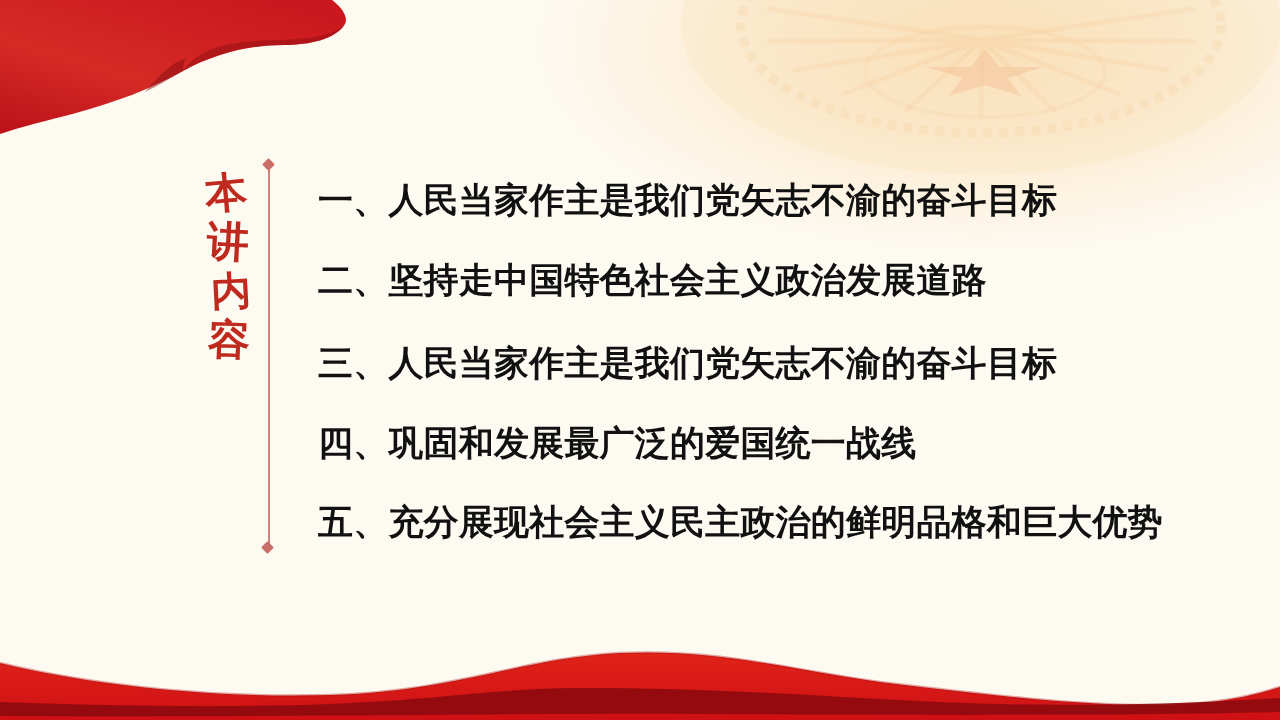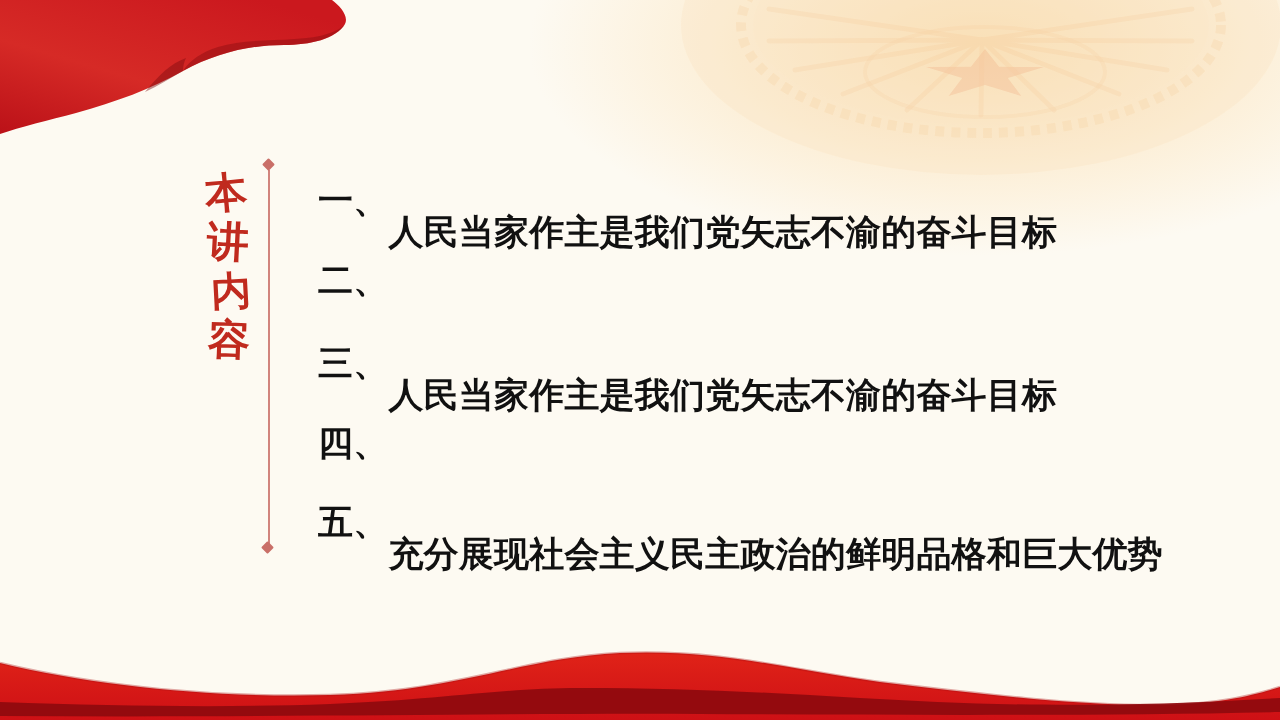--- a/index.html
+++ b/index.html
@@ -51,21 +51,21 @@
     position: absolute; display: flex; align-items: flex-start;
     font-size: 35px; line-height: 44px; font-weight: 700;
     color: var(--text-black, #111); letter-spacing: 0.2px; white-space: nowrap;
   }
   .toc-item:nth-child(1) { top: 178px; }
   .toc-item:nth-child(2) { top: 258px; }
   .toc-item:nth-child(3) { top: 341px; }
   .toc-item:nth-child(4) { top: 421px; }
   .toc-item:nth-child(5) { top: 500px; }
   .toc-num { flex: 0 0 auto; }
-  .toc-text { flex: 0 0 auto; margin-top: 32px; }
+  .toc-text { flex: 0 0 auto; }
 </style>
 </head>
 <body>
 
 <div id="stage">
 
   <svg id="emblem" class="layer" viewBox="640 0 640 320" aria-hidden="true">
     <ellipse cx="981" cy="25" rx="300" ry="150" fill="#f8d9ae" opacity="0.35"></ellipse>
     <ellipse cx="981" cy="25" rx="240" ry="108" fill="none" stroke="#f4cd9d" stroke-width="10" stroke-dasharray="9 7" opacity="0.55"></ellipse>
     <ellipse cx="981" cy="25" rx="228" ry="100" fill="#fae3c2" opacity="0.5"></ellipse>
@@ -112,27 +112,29 @@
   <div id="divider-line"></div>
   <div id="diamond-bottom" class="diamond"></div>
 
   <div id="toc">
     <div class="toc-item">
       <span class="toc-num">一、</span>
       <span class="toc-text">人民当家作主是我们党矢志不渝的奋斗目标</span>
     </div>
     <div class="toc-item">
       <span class="toc-num">二、</span>
+      <span class="toc-text">坚持走中国特色社会主义政治发展道路</span>
     </div>
     <div class="toc-item">
       <span class="toc-num">三、</span>
       <span class="toc-text">人民当家作主是我们党矢志不渝的奋斗目标</span>
     </div>
     <div class="toc-item">
       <span class="toc-num">四、</span>
+      <span class="toc-text">巩固和发展最广泛的爱国统一战线</span>
     </div>
     <div class="toc-item">
       <span class="toc-num">五、</span>
       <span class="toc-text">充分展现社会主义民主政治的鲜明品格和巨大优势</span>
     </div>
   </div>
 
   <svg id="wave" class="layer" viewBox="0 0 1280 90" preserveAspectRatio="none" aria-hidden="true">
     <defs>
       <linearGradient id="gWave" x1="0" y1="0" x2="0" y2="1">

